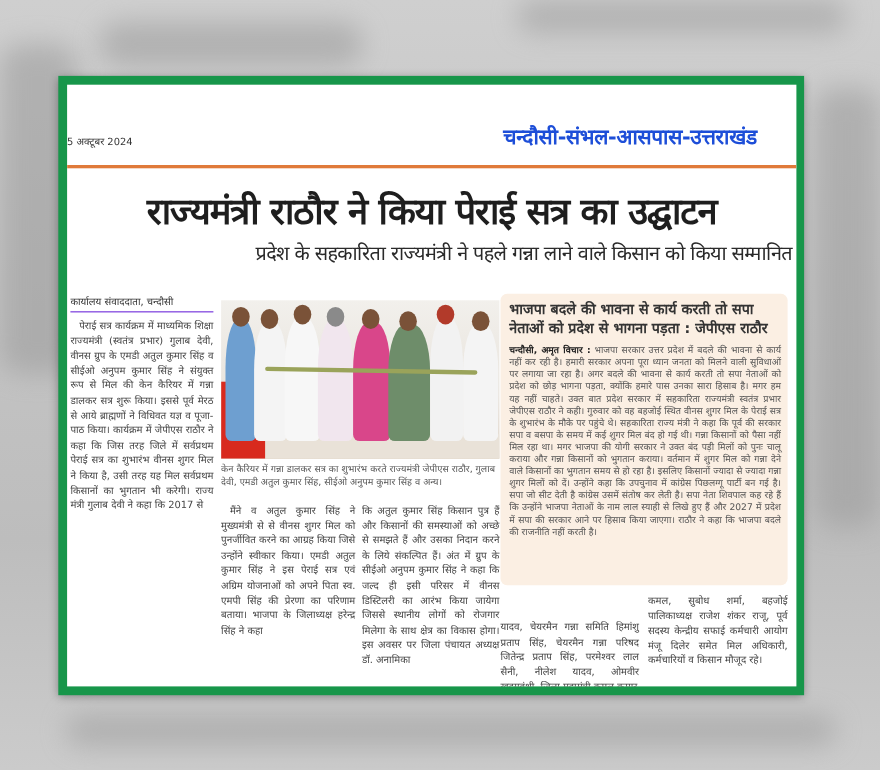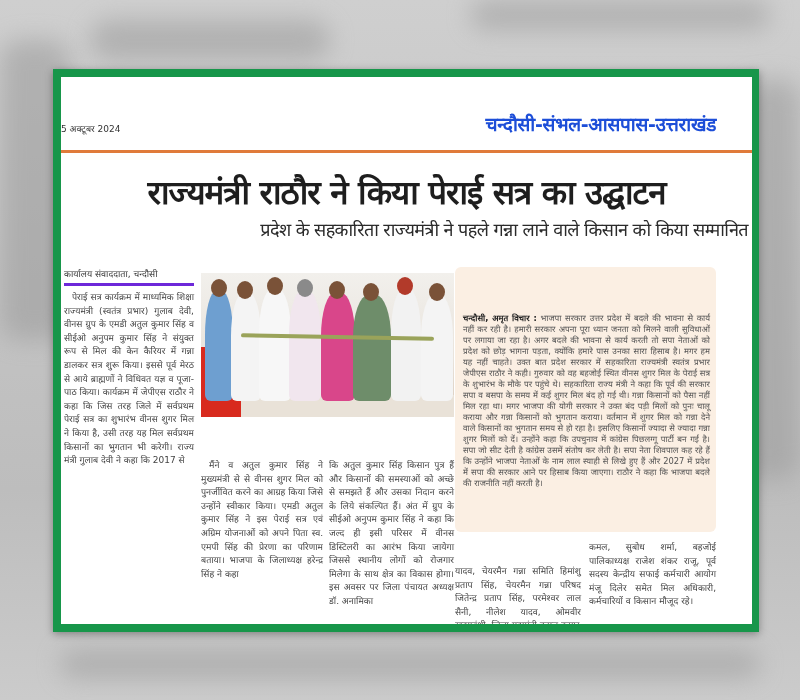--- a/index.html
+++ b/index.html
@@ -5,36 +5,36 @@
   html, body { margin:0; padding:0; }
   body {
     width:800px; height:700px; overflow:hidden; position:relative;
     background: linear-gradient(180deg,#cfcfcf 0%,#c4c4c4 40%,#bdbdbd 70%,#cbcbcb 100%);
     font-family:"DejaVu Sans", sans-serif;
   }
   .bg-blur { position:absolute; inset:0; pointer-events:none; }
   .bg-blur span { position:absolute; background:#9a9a9a; filter:blur(12px); border-radius:20px; opacity:.55; }
   .frame {
     position:absolute; left:53px; top:69px; width:678px; height:563px;
-    background:#17964a; box-shadow:0 2px 8px rgba(0,0,0,.35);padding-left:28px;
+    background:#17964a; box-shadow:0 2px 8px rgba(0,0,0,.35);
   }
   .page {
     position:absolute; left:8px; top:8px; right:7px; bottom:8px;
     background:#fff; overflow:hidden;
   }
   .masthead { position:absolute; left:0; right:0; top:0; height:72px; }
   .date { position:absolute; left:0; top:45px; font-size:9px; color:#333; }
   .section { position:absolute; right:36px; top:34px; font-size:19px; font-weight:bold; color:#1d4ed8; letter-spacing:-0.3px; }
   .rule { position:absolute; left:0; right:0; top:73px; height:3px; background:#e07a3a; }
   .headline { position:absolute; left:4px; right:4px; top:92px; font-size:33px; font-weight:bold; color:#1e1e1e; letter-spacing:-1px; white-space:nowrap; text-align:center; }
   .subhead { position:absolute; left:4px; right:4px; top:140px; font-size:18px; color:#2a2a2a; white-space:nowrap; text-align:right; letter-spacing:-0.6px; }
   .col { position:absolute; font-size:9px; line-height:13.6px; color:#444; text-align:justify; }
   .col p { margin:0; text-indent:8px; }
   .col p.first { text-indent:0; }
-  .byline { position:absolute; left:3px; top:190px; width:130px; font-size:9px; color:#333; border-bottom:3px solid #6d28d9; padding-bottom:3px; }
+  .byline { position:absolute; left:3px; top:190px; width:130px; font-size:9px; color:#333; border-bottom:1px solid #6d28d9; padding-bottom:3px; }
   .lead-tag { font-weight:bold; color:#222; }
   .photo {
     position:absolute; left:140px; top:196px; width:253px; height:144px; overflow:hidden;
     background:linear-gradient(180deg,#f2f0ec 0%,#e8e3dc 60%,#d9c9b8 100%);
   }
   .caption { position:absolute; left:140px; top:344px; width:253px; font-size:8.5px; line-height:12px; color:#555; }
   .sidebar-box {
     position:absolute; left:394px; top:190px; width:261px; height:265px;
     background:#fbefe3; border-radius:6px;
   }
@@ -87,30 +87,32 @@
       <div class="person" style="left:120px;width:34px;height:108px;background:#d9468a;"></div>
       <div class="head" style="left:128px;bottom:118px;"></div>
       <div class="person" style="left:152px;width:38px;height:106px;background:#6e8d6a;"></div>
       <div class="head" style="left:162px;bottom:116px;"></div>
       <div class="person" style="left:190px;width:30px;height:112px;background:#f2f2f2;"></div>
       <div class="head" style="left:196px;bottom:122px;background:#b23a2a;"></div>
       <div class="person" style="left:220px;width:32px;height:106px;background:#f4f4f4;"></div>
       <div class="head" style="left:228px;bottom:116px;"></div>
       <div style="position:absolute;left:40px;right:20px;top:62px;height:4px;background:#9aa35a;border-radius:2px;transform:rotate(1deg);"></div>
     </div>
+    <div class="caption">केन कैरियर में गन्ना डालकर सत्र का शुभारंभ करते राज्यमंत्री जेपीएस राठौर, गुलाब देवी, एमडी अतुल कुमार सिंह, सीईओ अनुपम कुमार सिंह व अन्य।</div>
 
     <div class="col" style="left:140px; top:382px; width:122px;">
       <p>मैंने व अतुल कुमार सिंह ने मुख्यमंत्री से से वीनस शुगर मिल को पुनर्जीवित करने का आग्रह किया जिसे उन्होंने स्वीकार किया। एमडी अतुल कुमार सिंह ने इस पेराई सत्र एवं अग्रिम योजनाओं को अपने पिता स्व. एमपी सिंह की प्रेरणा का परिणाम बताया। भाजपा के जिलाध्यक्ष हरेन्द्र सिंह ने कहा</p>
     </div>
 
     <div class="col" style="left:268px; top:382px; width:125px;">
       <p class="first">कि अतुल कुमार सिंह किसान पुत्र हैं और किसानों की समस्याओं को अच्छे से समझते हैं और उसका निदान करने के लिये संकल्पित हैं। अंत में ग्रुप के सीईओ अनुपम कुमार सिंह ने कहा कि जल्द ही इसी परिसर में वीनस डिस्टिलरी का आरंभ किया जायेगा जिससे स्थानीय लोगों को रोजगार मिलेगा के साथ क्षेत्र का विकास होगा। इस अवसर पर जिला पंचायत अध्यक्ष डॉ. अनामिका</p>
     </div>
 
     <div class="sidebar-box">
+      <div class="sb-title">भाजपा बदले की भावना से कार्य करती तो सपा नेताओं को प्रदेश से भागना पड़ता : जेपीएस राठौर</div>
       <div class="sb-body">
         <span class="lead-tag">चन्दौसी, अमृत विचार :</span>
         <span>भाजपा सरकार उत्तर प्रदेश में बदले की भावना से कार्य नहीं कर रही है। हमारी सरकार अपना पूरा ध्यान जनता को मिलने वाली सुविधाओं पर लगाया जा रहा है। अगर बदले की भावना से कार्य करती तो सपा नेताओं को प्रदेश को छोड़ भागना पड़ता, क्योंकि हमारे पास उनका सारा हिसाब है। मगर हम यह नहीं चाहते। उक्त बात प्रदेश सरकार में सहकारिता राज्यमंत्री स्वतंत्र प्रभार जेपीएस राठौर ने कही। गुरुवार को वह बहजोई स्थित वीनस शुगर मिल के पेराई सत्र के शुभारंभ के मौके पर पहुंचे थे। सहकारिता राज्य मंत्री ने कहा कि पूर्व की सरकार सपा व बसपा के समय में कई शुगर मिल बंद हो गई थी। गन्ना किसानों को पैसा नहीं मिल रहा था। मगर भाजपा की योगी सरकार ने उक्त बंद पड़ी मिलों को पुनः चालू कराया और गन्ना किसानों को भुगतान कराया। वर्तमान में शुगर मिल को गन्ना देने वाले किसानों का भुगतान समय से हो रहा है। इसलिए किसानों ज्यादा से ज्यादा गन्ना शुगर मिलों को दें। उन्होंने कहा कि उपचुनाव में कांग्रेस पिछलग्गू पार्टी बन गई है। सपा जो सीट देती है कांग्रेस उसमें संतोष कर लेती है। सपा नेता शिवपाल कह रहे हैं कि उन्होंने भाजपा नेताओं के नाम लाल स्याही से लिखे हुए हैं और 2027 में प्रदेश में सपा की सरकार आने पर हिसाब किया जाएगा। राठौर ने कहा कि भाजपा बदले की राजनीति नहीं करती है।</span>
       </div>
     </div>
 
     <div class="col" style="left:394px; top:464px; width:126px;margin-top:24px;">
       <p class="first">यादव, चेयरमैन गन्ना समिति हिमांशु प्रताप सिंह, चेयरमैन गन्ना परिषद जितेन्द्र प्रताप सिंह, परमेश्वर लाल सैनी, नीलेश यादव, ओमवीर खड़गवंशी, जिला महामंत्री कमल कुमार</p>
     </div>
 

